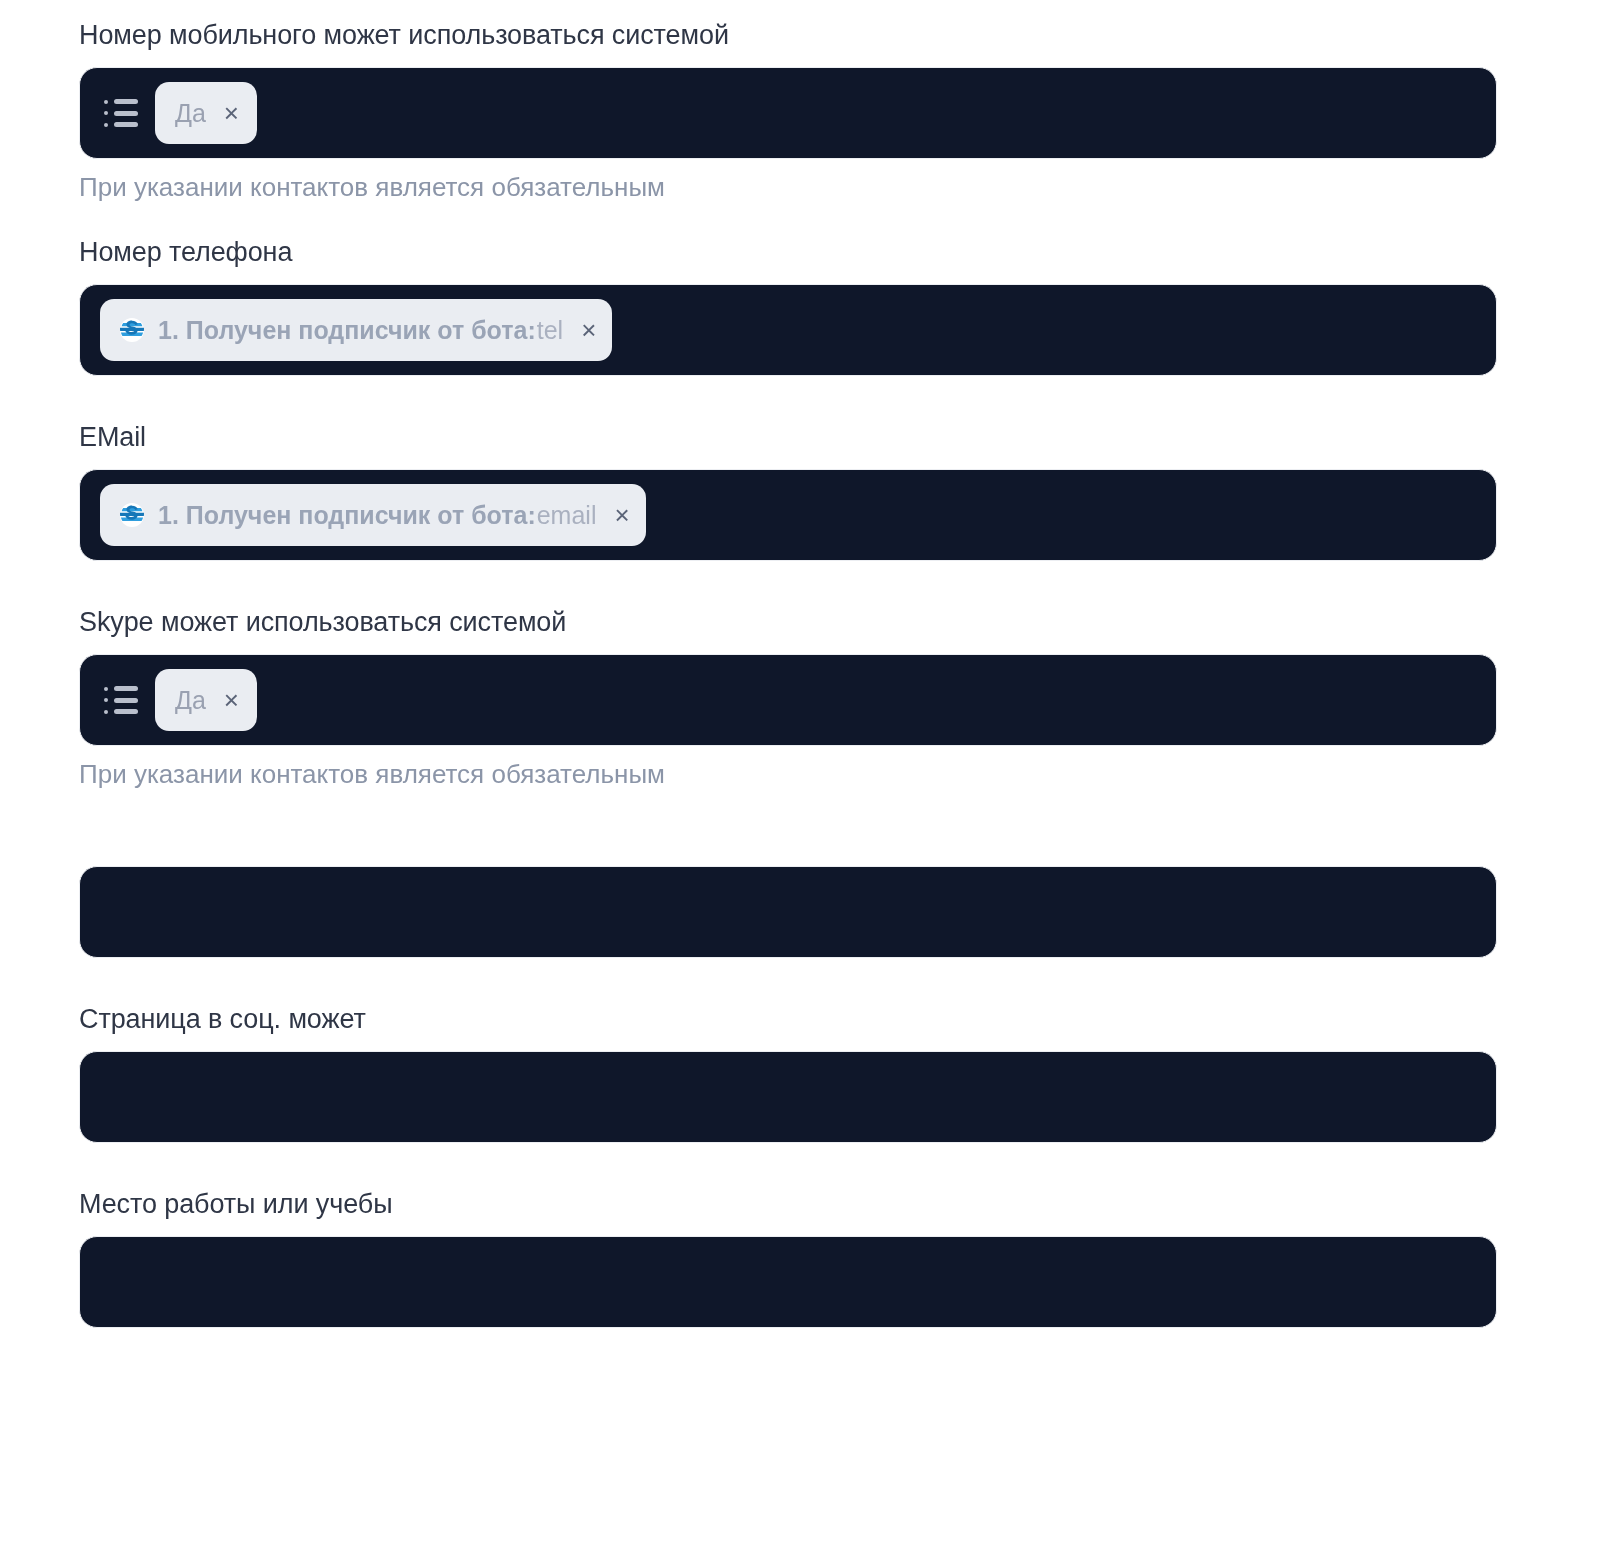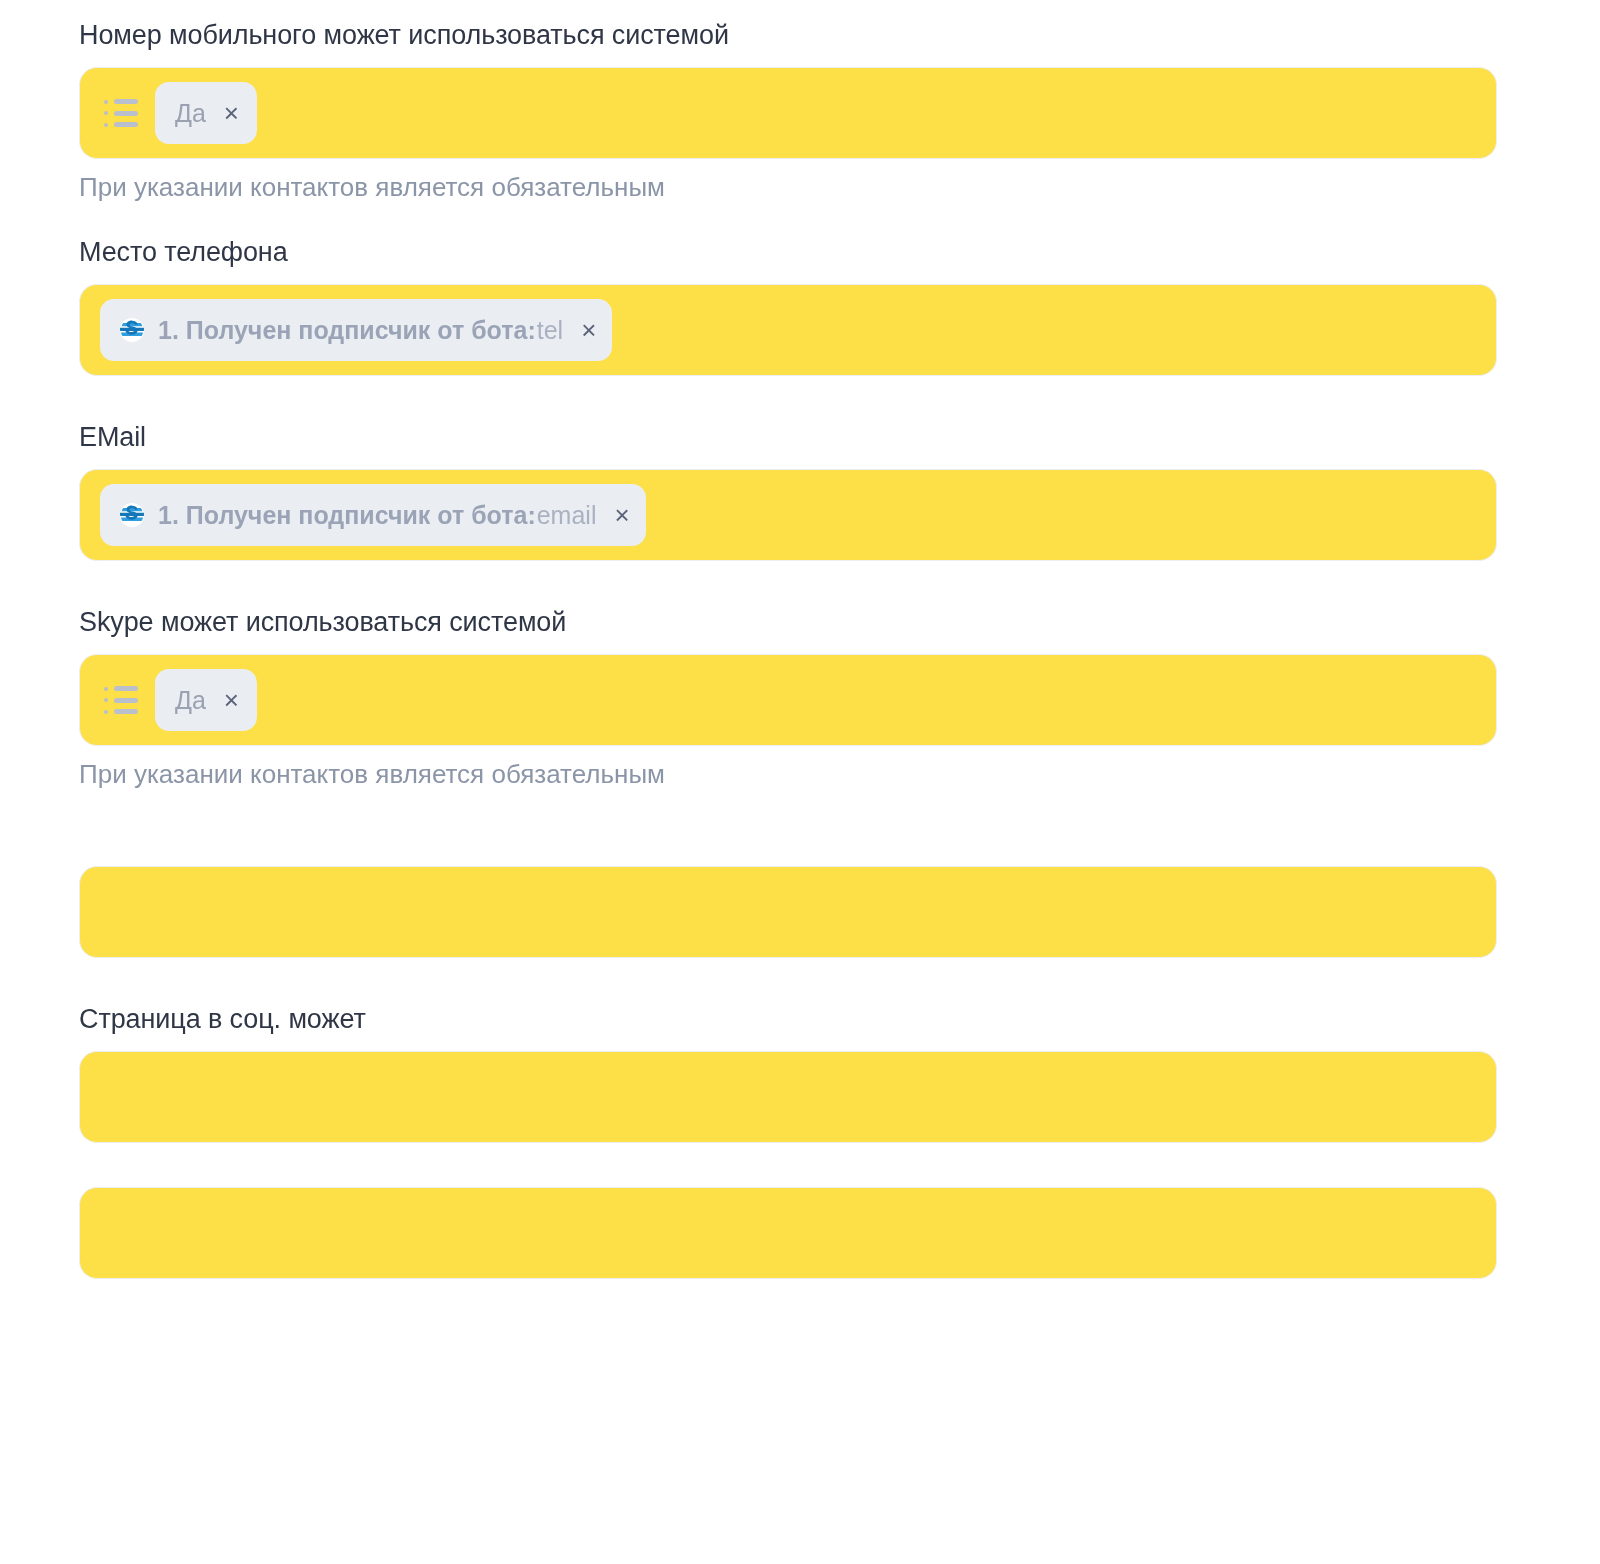--- a/index.html
+++ b/index.html
@@ -22,21 +22,21 @@
     font-size: 27px;
     line-height: 34px;
     color: #2f3646;
     font-weight: 400;
     letter-spacing: -0.1px;
     margin-bottom: 15px;
   }
 
   .input-box {
     width: 1418px;
-    background: #fde047;
+    background: #0f172a;
     border: 1px solid #eceef2;
     border-radius: 18px;
     display: flex;
     align-items: center;
     padding: 0 20px;
   }
   .input-box.chips { min-height: 92px; }
   .input-box.empty  { height: 92px; }
 
   
@@ -147,21 +147,21 @@
         <span class="chip-text">Да</span>
         <span class="chip-close">×</span>
       </span>
     </div>
     <div class="helper-text">При указании контактов является обязательным</div>
   </div>
 
   <div class="sp-34"></div>
 
   <div class="field-group">
-    <div class="field-label">Место телефона</div>
+    <div class="field-label">Номер телефона</div>
     <div class="input-box chips">
       <span class="chip wide">
         <svg class="bot-icon" viewBox="0 0 28 28">
           <circle cx="14" cy="14" r="12" fill="#ffffff"></circle>
           <path d="M3.6 10.2h20.8a12 12 0 0 0-1.6-3.3H5.2a12 12 0 0 0-1.6 3.3z" fill="#2f9ede"></path>
           <path d="M2.2 15.1h23.6a12 12 0 0 0 .2-2.2c0-.4 0-.8-.05-1.2H2.05c-.05.4-.05.8-.05 1.2 0 .75.07 1.5.2 2.2z" fill="#1677b8"></path>
           <path d="M4.4 19.9h19.2a12 12 0 0 0 1.5-3.3H2.9a12 12 0 0 0 1.5 3.3z" fill="#2f9ede"></path>
           <path d="M14 4.6c-3.3 0-5.5 1.6-5.5 3.9 0 2.1 1.7 3.2 4.7 3.9 2.6.6 3.3 1 3.3 1.9 0 1-1.2 1.7-3 1.7-2 0-3.3-.8-3.6-2.1l-2.6.9c.6 2.4 2.9 3.9 6.2 3.9 3.6 0 6-1.7 6-4.2 0-2.3-1.7-3.3-4.9-4-2.5-.55-3.1-.95-3.1-1.8 0-.85 1-1.5 2.6-1.5 1.7 0 2.8.7 3.2 1.9l2.5-.95c-.7-2.2-2.8-3.5-5.8-3.5z" fill="#1677b8"></path>
         </svg>
         <span class="chip-text bold">1. Получен подписчик от бота:</span>
@@ -234,18 +234,19 @@
   <div class="field-group">
     <div class="field-label">Страница в соц. может</div>
     <div class="input-box empty">
       <input type="text" style="border: none; background: transparent; outline: none; width: 100%; font-size: 25px; font-family: &quot;Liberation Sans&quot;, sans-serif; color: rgb(47, 54, 70);" placeholder="">
     </div>
   </div>
 
   <div class="sp-44"></div>
 
   <div class="field-group">
+    <div class="field-label">Место работы или учебы</div>
     <div class="input-box empty">
       <input type="text" style="border: none; background: transparent; outline: none; width: 100%; font-size: 25px; font-family: &quot;Liberation Sans&quot;, sans-serif; color: rgb(47, 54, 70);" placeholder="">
     </div>
   </div>
 
 </div>
 
 </body></html>

